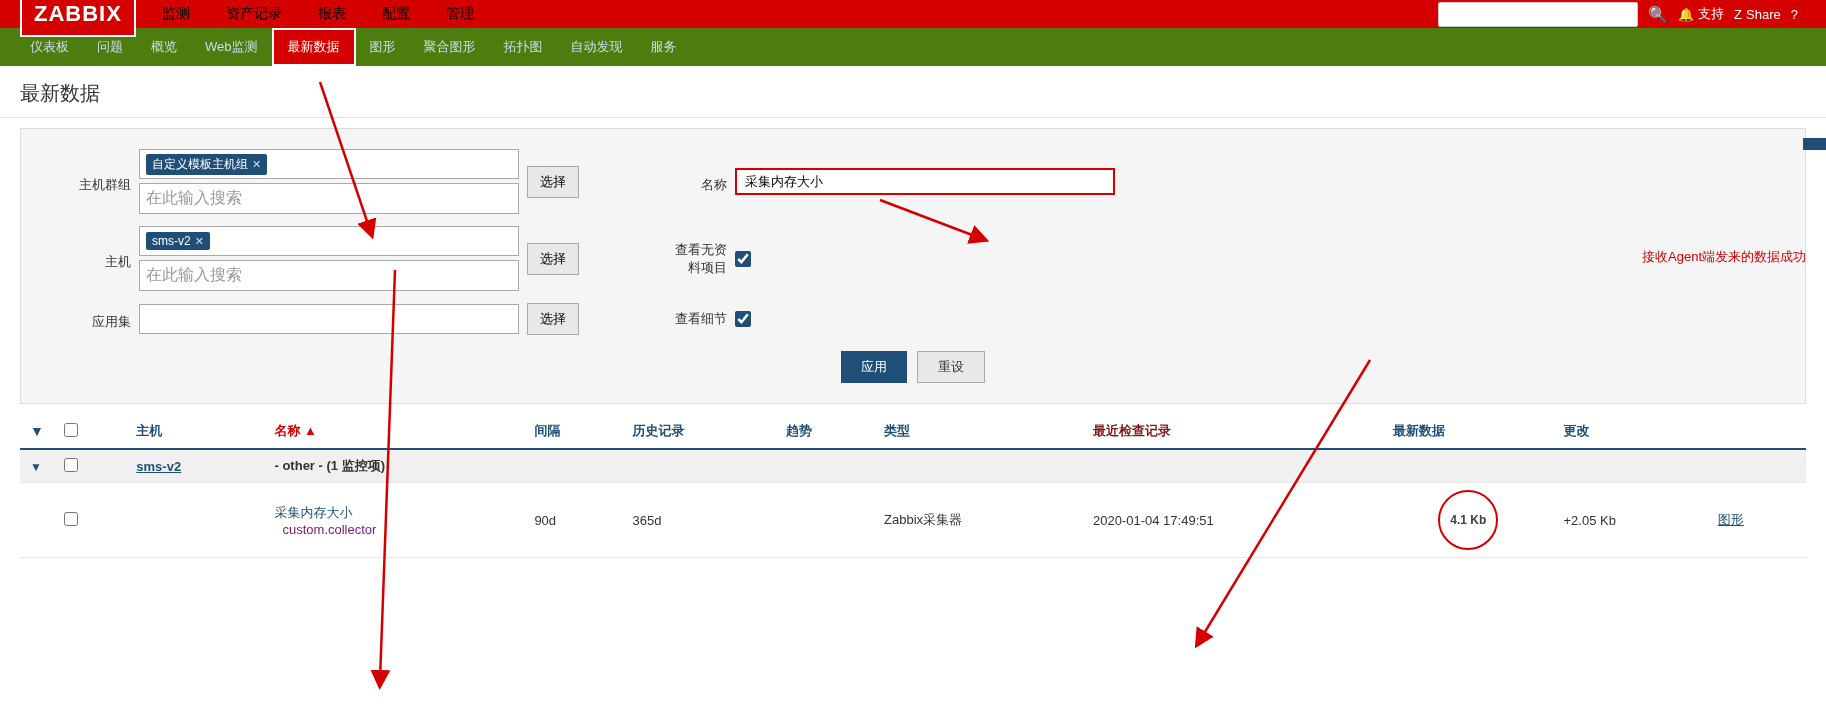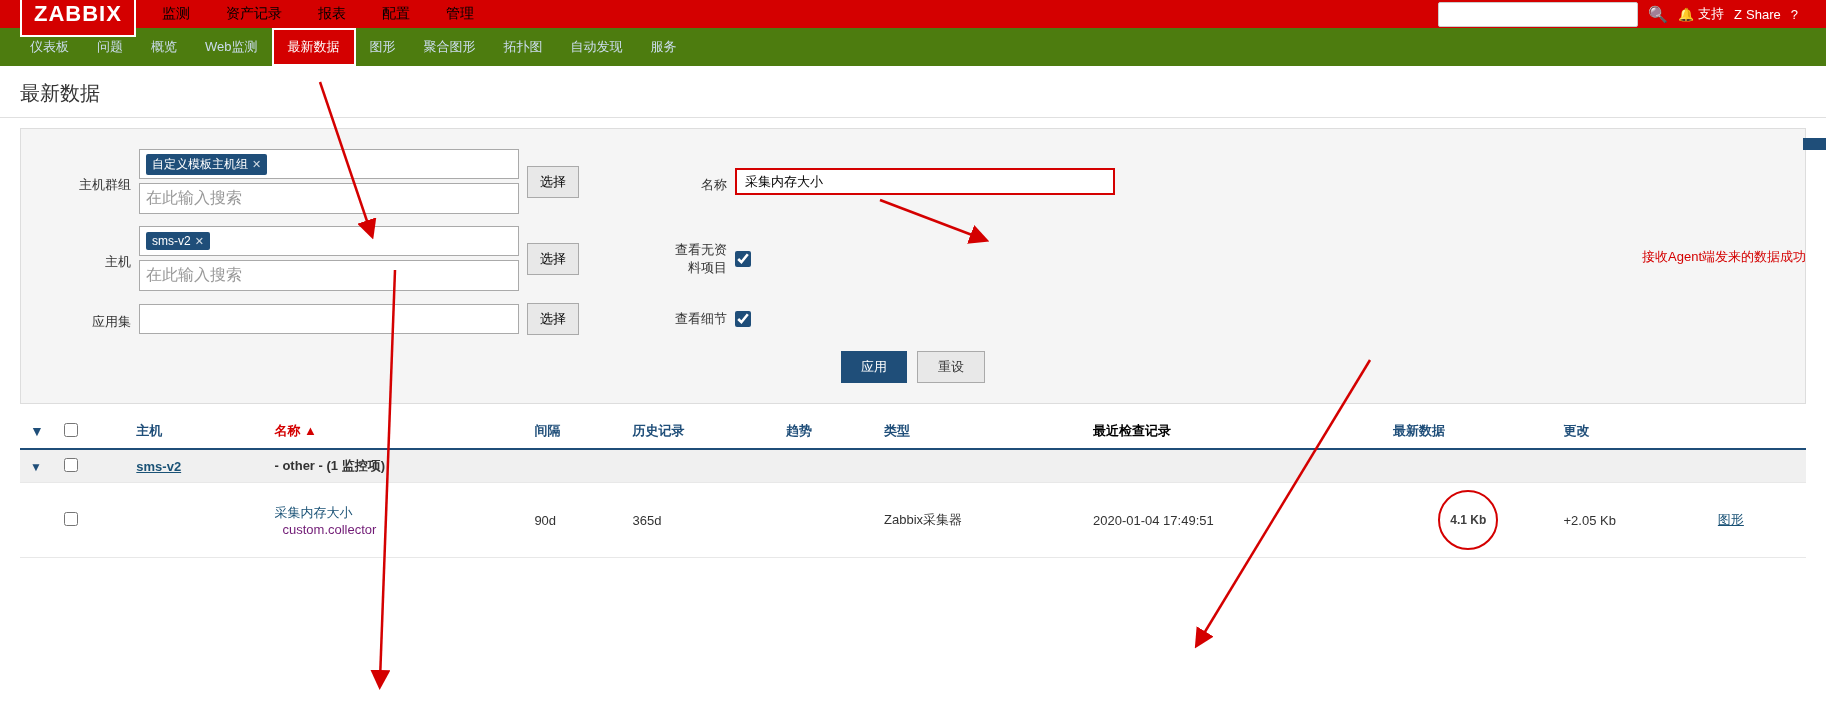--- a/index.html
+++ b/index.html
@@ -413,21 +413,21 @@
           </th>
           <th>主机</th>
           <th class="sorted">
             <span>名称</span>
             <span> ▲</span>
           </th>
           <th>间隔</th>
           <th>历史记录</th>
           <th>趋势</th>
           <th>类型</th>
-          <th style="color:#000000;">最近检查记录</th>
+          <th style="color:#7f1d1d;">最近检查记录</th>
           <th>最新数据</th>
           <th>更改</th>
           <th></th>
         </tr>
       </thead>
       <tbody>
 
         <tr class="group-row">
           <td>
             <span class="expand-arrow">▼</span>

